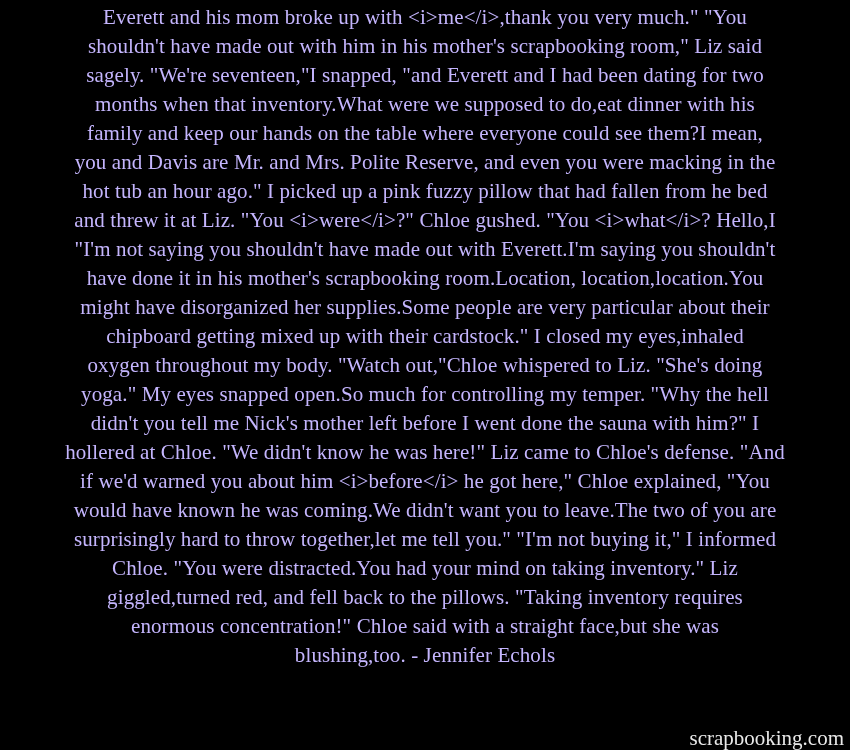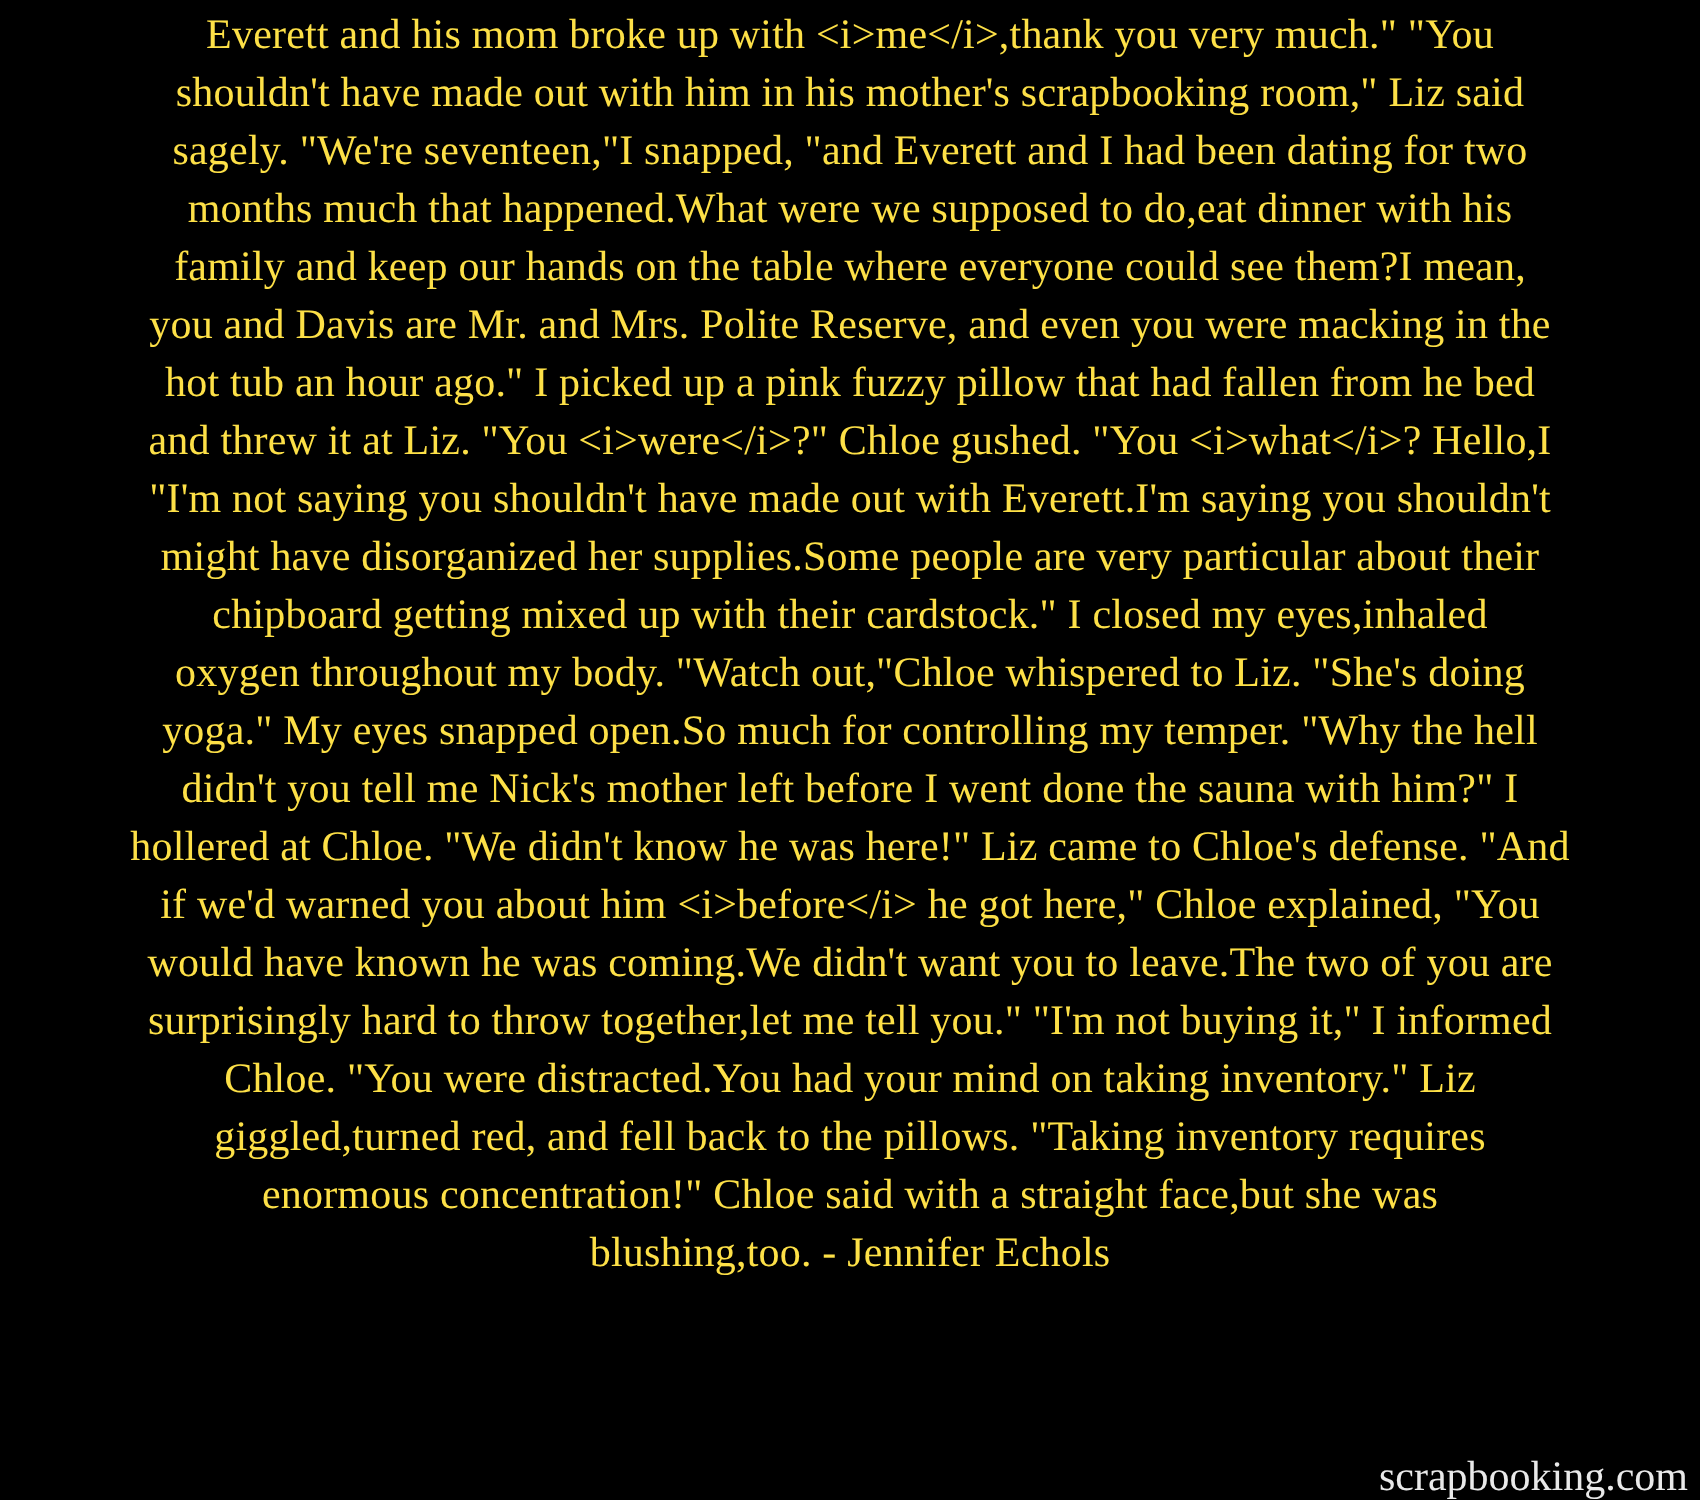--- a/index.html
+++ b/index.html
@@ -14,21 +14,21 @@
     background: #000000;
     overflow: hidden;
     font-family: "Liberation Serif", serif;
   }
   .quote {
     position: absolute;
     top: 3px;
     left: 0;
     right: 0;
     text-align: center;
-    color: #fde047;
+    color: #c4b5fd;
     font-size: 21px;
     line-height: 29px;
     font-weight: 500;
   }
   .quote .line {
     white-space: nowrap;
     letter-spacing: 0.1px;
   }
   .watermark {
     position: absolute;
@@ -41,26 +41,27 @@
   }
 </style>
 </head>
 <body>
 
 <div class="canvas">
   <div class="quote">
       <div class="line">Everett and his mom broke up with &lt;i&gt;me&lt;/i&gt;,thank you very much." "You</div>
       <div class="line">shouldn't have made out with him in his mother's scrapbooking room," Liz said</div>
       <div class="line">sagely. "We're seventeen,"I snapped, "and Everett and I had been dating for two</div>
-      <div class="line">months much that happened.What were we supposed to do,eat dinner with his</div>
+      <div class="line">months when that inventory.What were we supposed to do,eat dinner with his</div>
       <div class="line">family and keep our hands on the table where everyone could see them?I mean,</div>
       <div class="line">you and Davis are Mr. and Mrs. Polite Reserve, and even you were macking in the</div>
       <div class="line">hot tub an hour ago." I picked up a pink fuzzy pillow that had fallen from he bed</div>
       <div class="line">and threw it at Liz. "You &lt;i&gt;were&lt;/i&gt;?" Chloe gushed. "You &lt;i&gt;what&lt;/i&gt;? Hello,I</div>
       <div class="line">"I'm not saying you shouldn't have made out with Everett.I'm saying you shouldn't</div>
+      <div class="line">have done it in his mother's scrapbooking room.Location, location,location.You</div>
       <div class="line">might have disorganized her supplies.Some people are very particular about their</div>
       <div class="line">chipboard getting mixed up with their cardstock." I closed my eyes,inhaled</div>
       <div class="line">oxygen throughout my body. "Watch out,"Chloe whispered to Liz. "She's doing</div>
       <div class="line">yoga." My eyes snapped open.So much for controlling my temper. "Why the hell</div>
       <div class="line">didn't you tell me Nick's mother left before I went done the sauna with him?" I</div>
       <div class="line">hollered at Chloe. "We didn't know he was here!" Liz came to Chloe's defense. "And</div>
       <div class="line">if we'd warned you about him &lt;i&gt;before&lt;/i&gt; he got here," Chloe explained, "You</div>
       <div class="line">would have known he was coming.We didn't want you to leave.The two of you are</div>
       <div class="line">surprisingly hard to throw together,let me tell you." "I'm not buying it," I informed</div>
       <div class="line">Chloe. "You were distracted.You had your mind on taking inventory." Liz</div>

